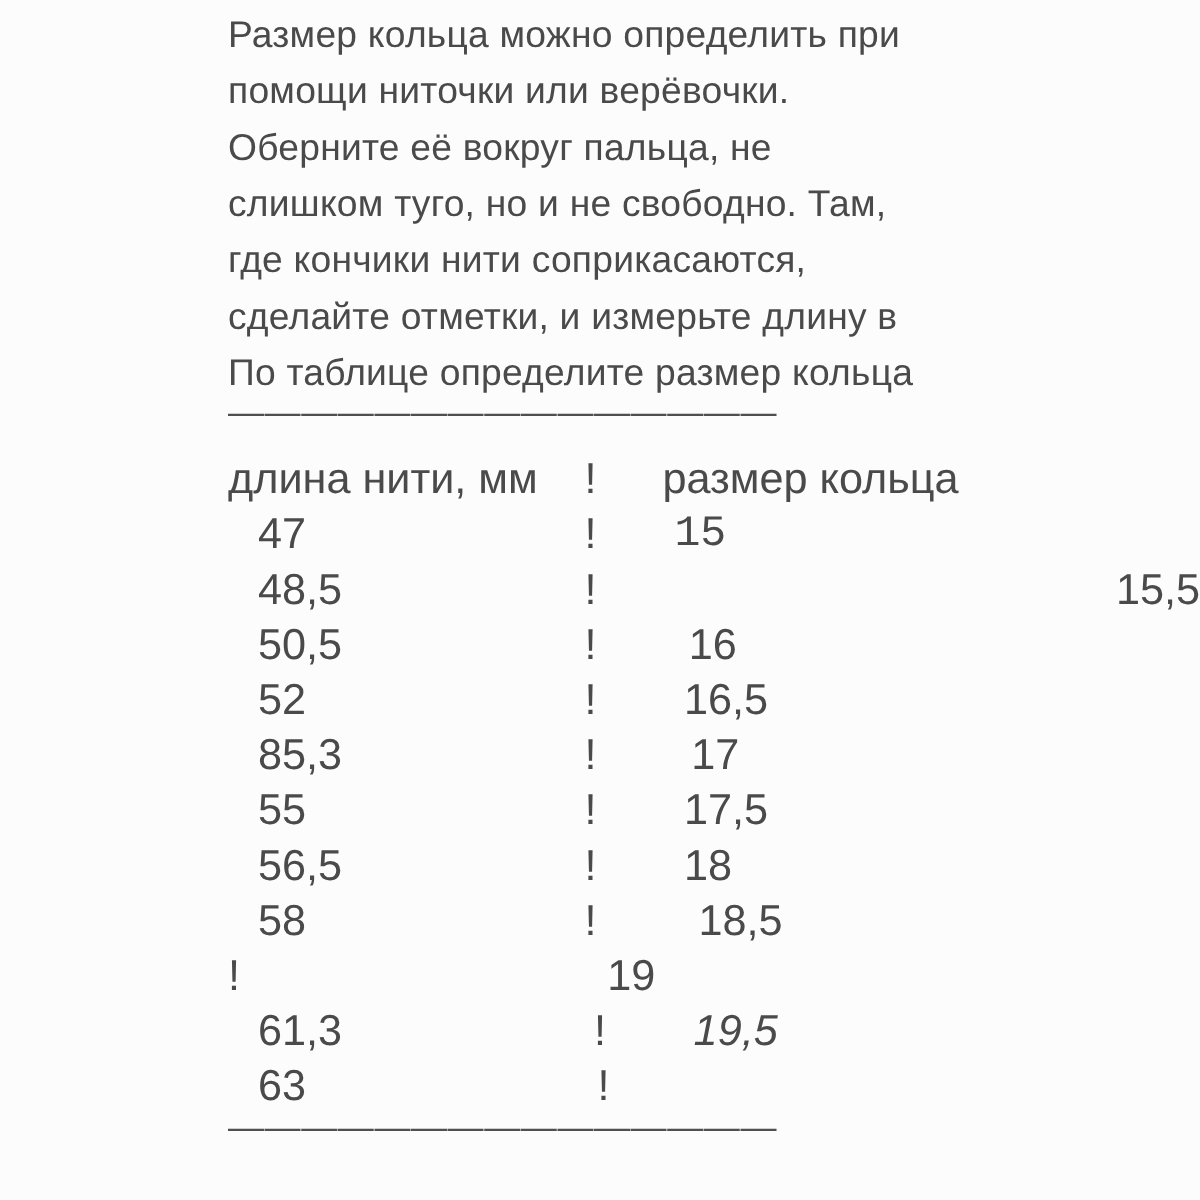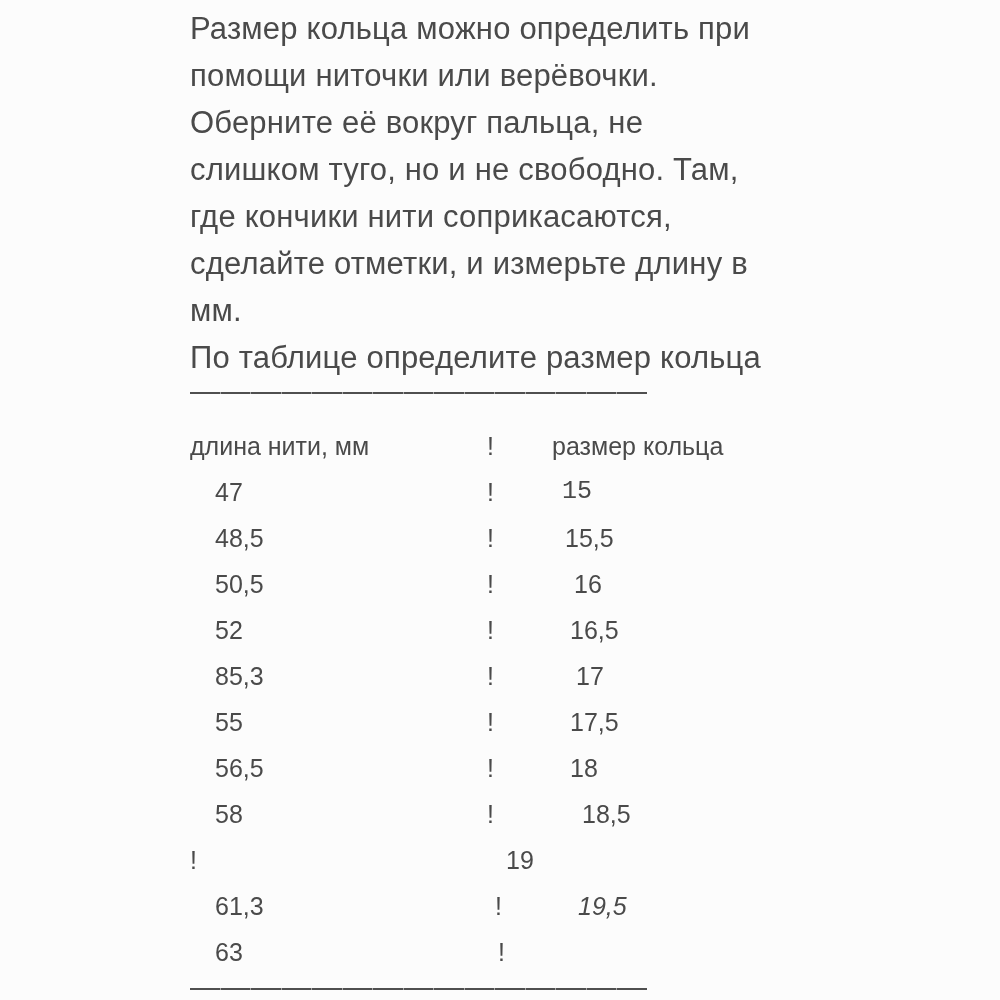--- a/index.html
+++ b/index.html
@@ -34,36 +34,36 @@
     font-size: 30px;
     letter-spacing: 0.5px;
     color: #4f4f4f;
     white-space: nowrap;
     overflow: hidden;
   }
   .divider-top { margin-top: -10px; }
   .divider-bottom { margin-top: -8px; }
   .ring-table {
     margin-top: 12px;
-    font-size: 25px;
+    font-size: 36px;
   }
   .trow {
     display: grid;
     grid-template-columns: 297px 65px auto;
     height: 46px;
     line-height: 46px;
     white-space: nowrap;
   }
   .cell-length { padding-left: 0; }
   .trow.data .cell-length { padding-left: 25px; }
   .cell-sep { padding-left: 0; }
   .cell-size { padding-left: 0; }
   
   .ring-table .trow:nth-child(2)  .cell-size { padding-left: 10px; font-family: Liberation Mono, monospace; }
-  .ring-table .trow:nth-child(3)  .cell-size { padding-left: 13px; }
+  .ring-table .trow:nth-child(3)  .cell-size { padding-left: 13px; text-align: right; }
   .ring-table .trow:nth-child(4)  .cell-size { padding-left: 22px; }
   .ring-table .trow:nth-child(5)  .cell-size { padding-left: 18px; }
   .ring-table .trow:nth-child(6)  .cell-size { padding-left: 24px; }
   .ring-table .trow:nth-child(7)  .cell-size { padding-left: 18px; }
   .ring-table .trow:nth-child(8)  .cell-size { padding-left: 18px; }
   .ring-table .trow:nth-child(9)  .cell-size { padding-left: 30px; }
   .ring-table .trow:nth-child(10) .cell-size { padding-left: 19px; }
   .ring-table .trow:nth-child(11) .cell-size { padding-left: 26px; font-style: italic; }
   .ring-table .trow:nth-child(12) .cell-size { padding-left: 28px; }
   .ring-table .trow:nth-child(11) .cell-sep  { padding-left: 8px; }
@@ -75,21 +75,20 @@
 <div class="page">
   <div class="content">
 
     <div class="intro">
       <div class="intro-line">Размер кольца можно определить при</div>
       <div class="intro-line">помощи ниточки или верёвочки.</div>
       <div class="intro-line">Оберните её вокруг пальца, не</div>
       <div class="intro-line">слишком туго, но и не свободно. Там,</div>
       <div class="intro-line">где кончики нити соприкасаются,</div>
       <div class="intro-line">сделайте отметки, и измерьте длину в</div>
-      <div class="intro-line">мм.</div>
     </div>
 
     <div class="table-intro">По таблице определите размер кольца</div>
 
     <div class="divider divider-top">———————————————</div>
 
     <div class="ring-table">
       <div class="trow header">
         <span class="cell-length">длина нити, мм</span>
         <span class="cell-sep">!</span>

